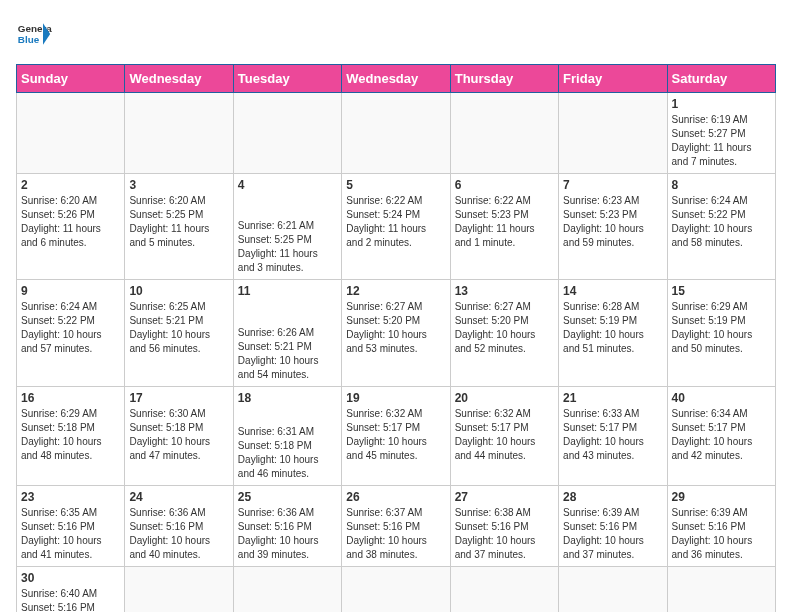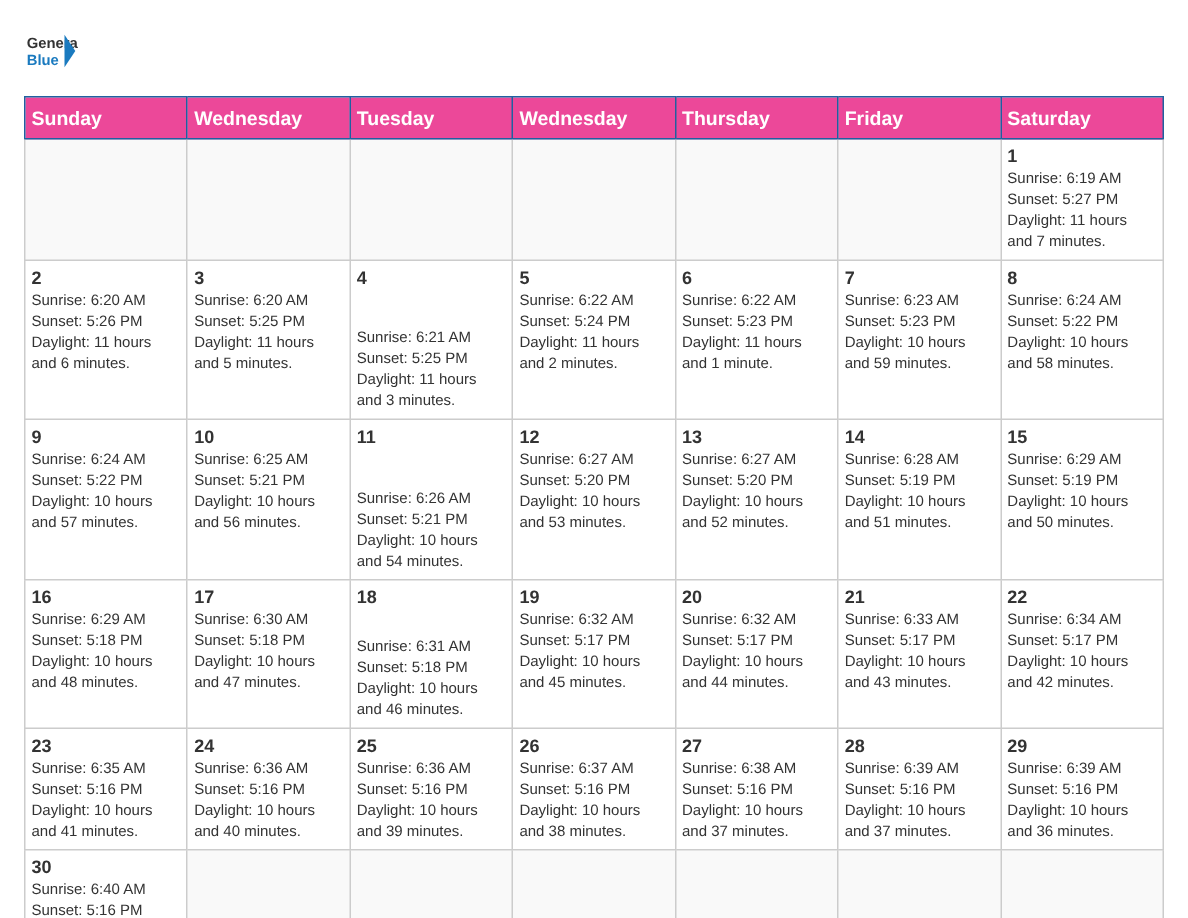--- a/index.html
+++ b/index.html
@@ -255,21 +255,21 @@
 and 44 minutes.</div>
         </td>
         <td>
           <span class="day-num">21</span>
           <div class="day-info" style="white-space: pre-line;">Sunrise: 6:33 AM
 Sunset: 5:17 PM
 Daylight: 10 hours
 and 43 minutes.</div>
         </td>
         <td>
-          <span class="day-num">22</span>
+          <span class="day-num">40</span>
           <div class="day-info" style="white-space: pre-line;">Sunrise: 6:34 AM
 Sunset: 5:17 PM
 Daylight: 10 hours
 and 42 minutes.</div>
         </td>
       </tr>
       <tr>
         <td>
           <span class="day-num">23</span>
           <div class="day-info" style="white-space: pre-line;">Sunrise: 6:35 AM

